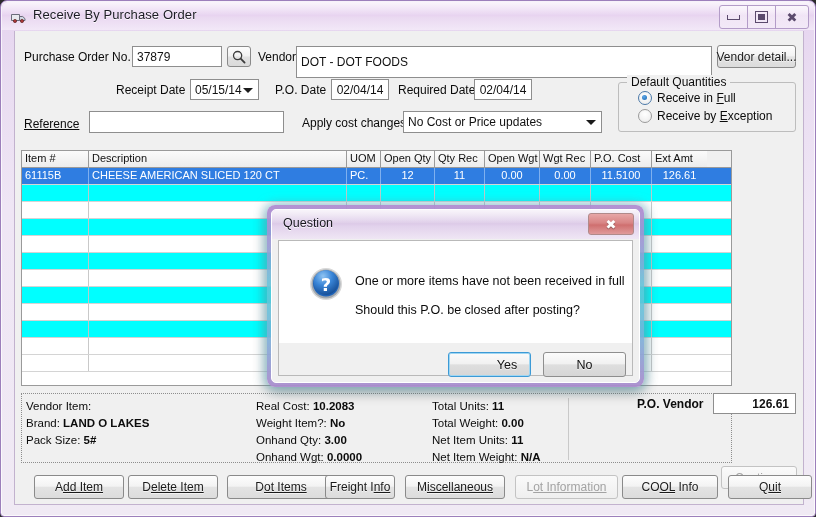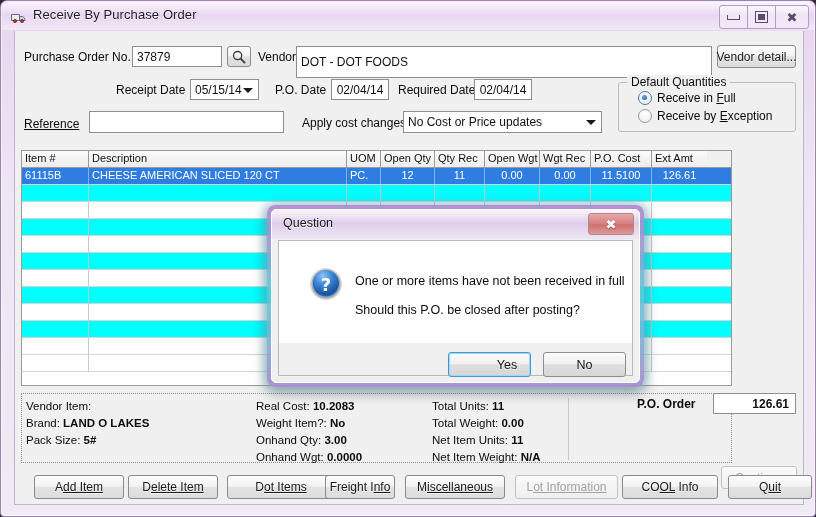--- a/index.html
+++ b/index.html
@@ -490,21 +490,21 @@
             <span class="infoline" style="left: 234px; top: 57px;"><span>Onhand Wgt: </span><b>0.0000</b></span>
           </div>
         <div id="detail-c3">
             <span class="infoline" style="left: 410px; top: 6px;"><span>Total Units: </span><b>11</b></span>
             <span class="infoline" style="left: 410px; top: 23px;"><span>Total Weight: </span><b>0.00</b></span>
             <span class="infoline" style="left: 410px; top: 40px;"><span>Net Item Units: </span><b>11</b></span>
             <span class="infoline" style="left: 410px; top: 57px;"><span>Net Item Weight: </span><b>N/A</b></span>
           </div>
       </div>
 
-      <span class="potot" style="left:622px;top:366px;">P.O. Order</span>
+      <span class="potot" style="left:622px;top:366px;">P.O. Vendor</span>
       <input class="tbox right" style="left: 698px; top: 362px; width: 83px; height: 21px;" readonly="" value="126.61">
       <div class="btn disabled" style="left:706px;top:435px;width:76px;height:23px;">
         <span><u>C</u>ontinue</span>
       </div>
 
       <div id="footer-bar">
           <div class="btn" style="left: 19px; top: 444px; width: 90px; height: 24px;">
             <span>A<u>dd Item</u></span>
           </div>
           <div class="btn" style="left: 113px; top: 444px; width: 90px; height: 24px;">

